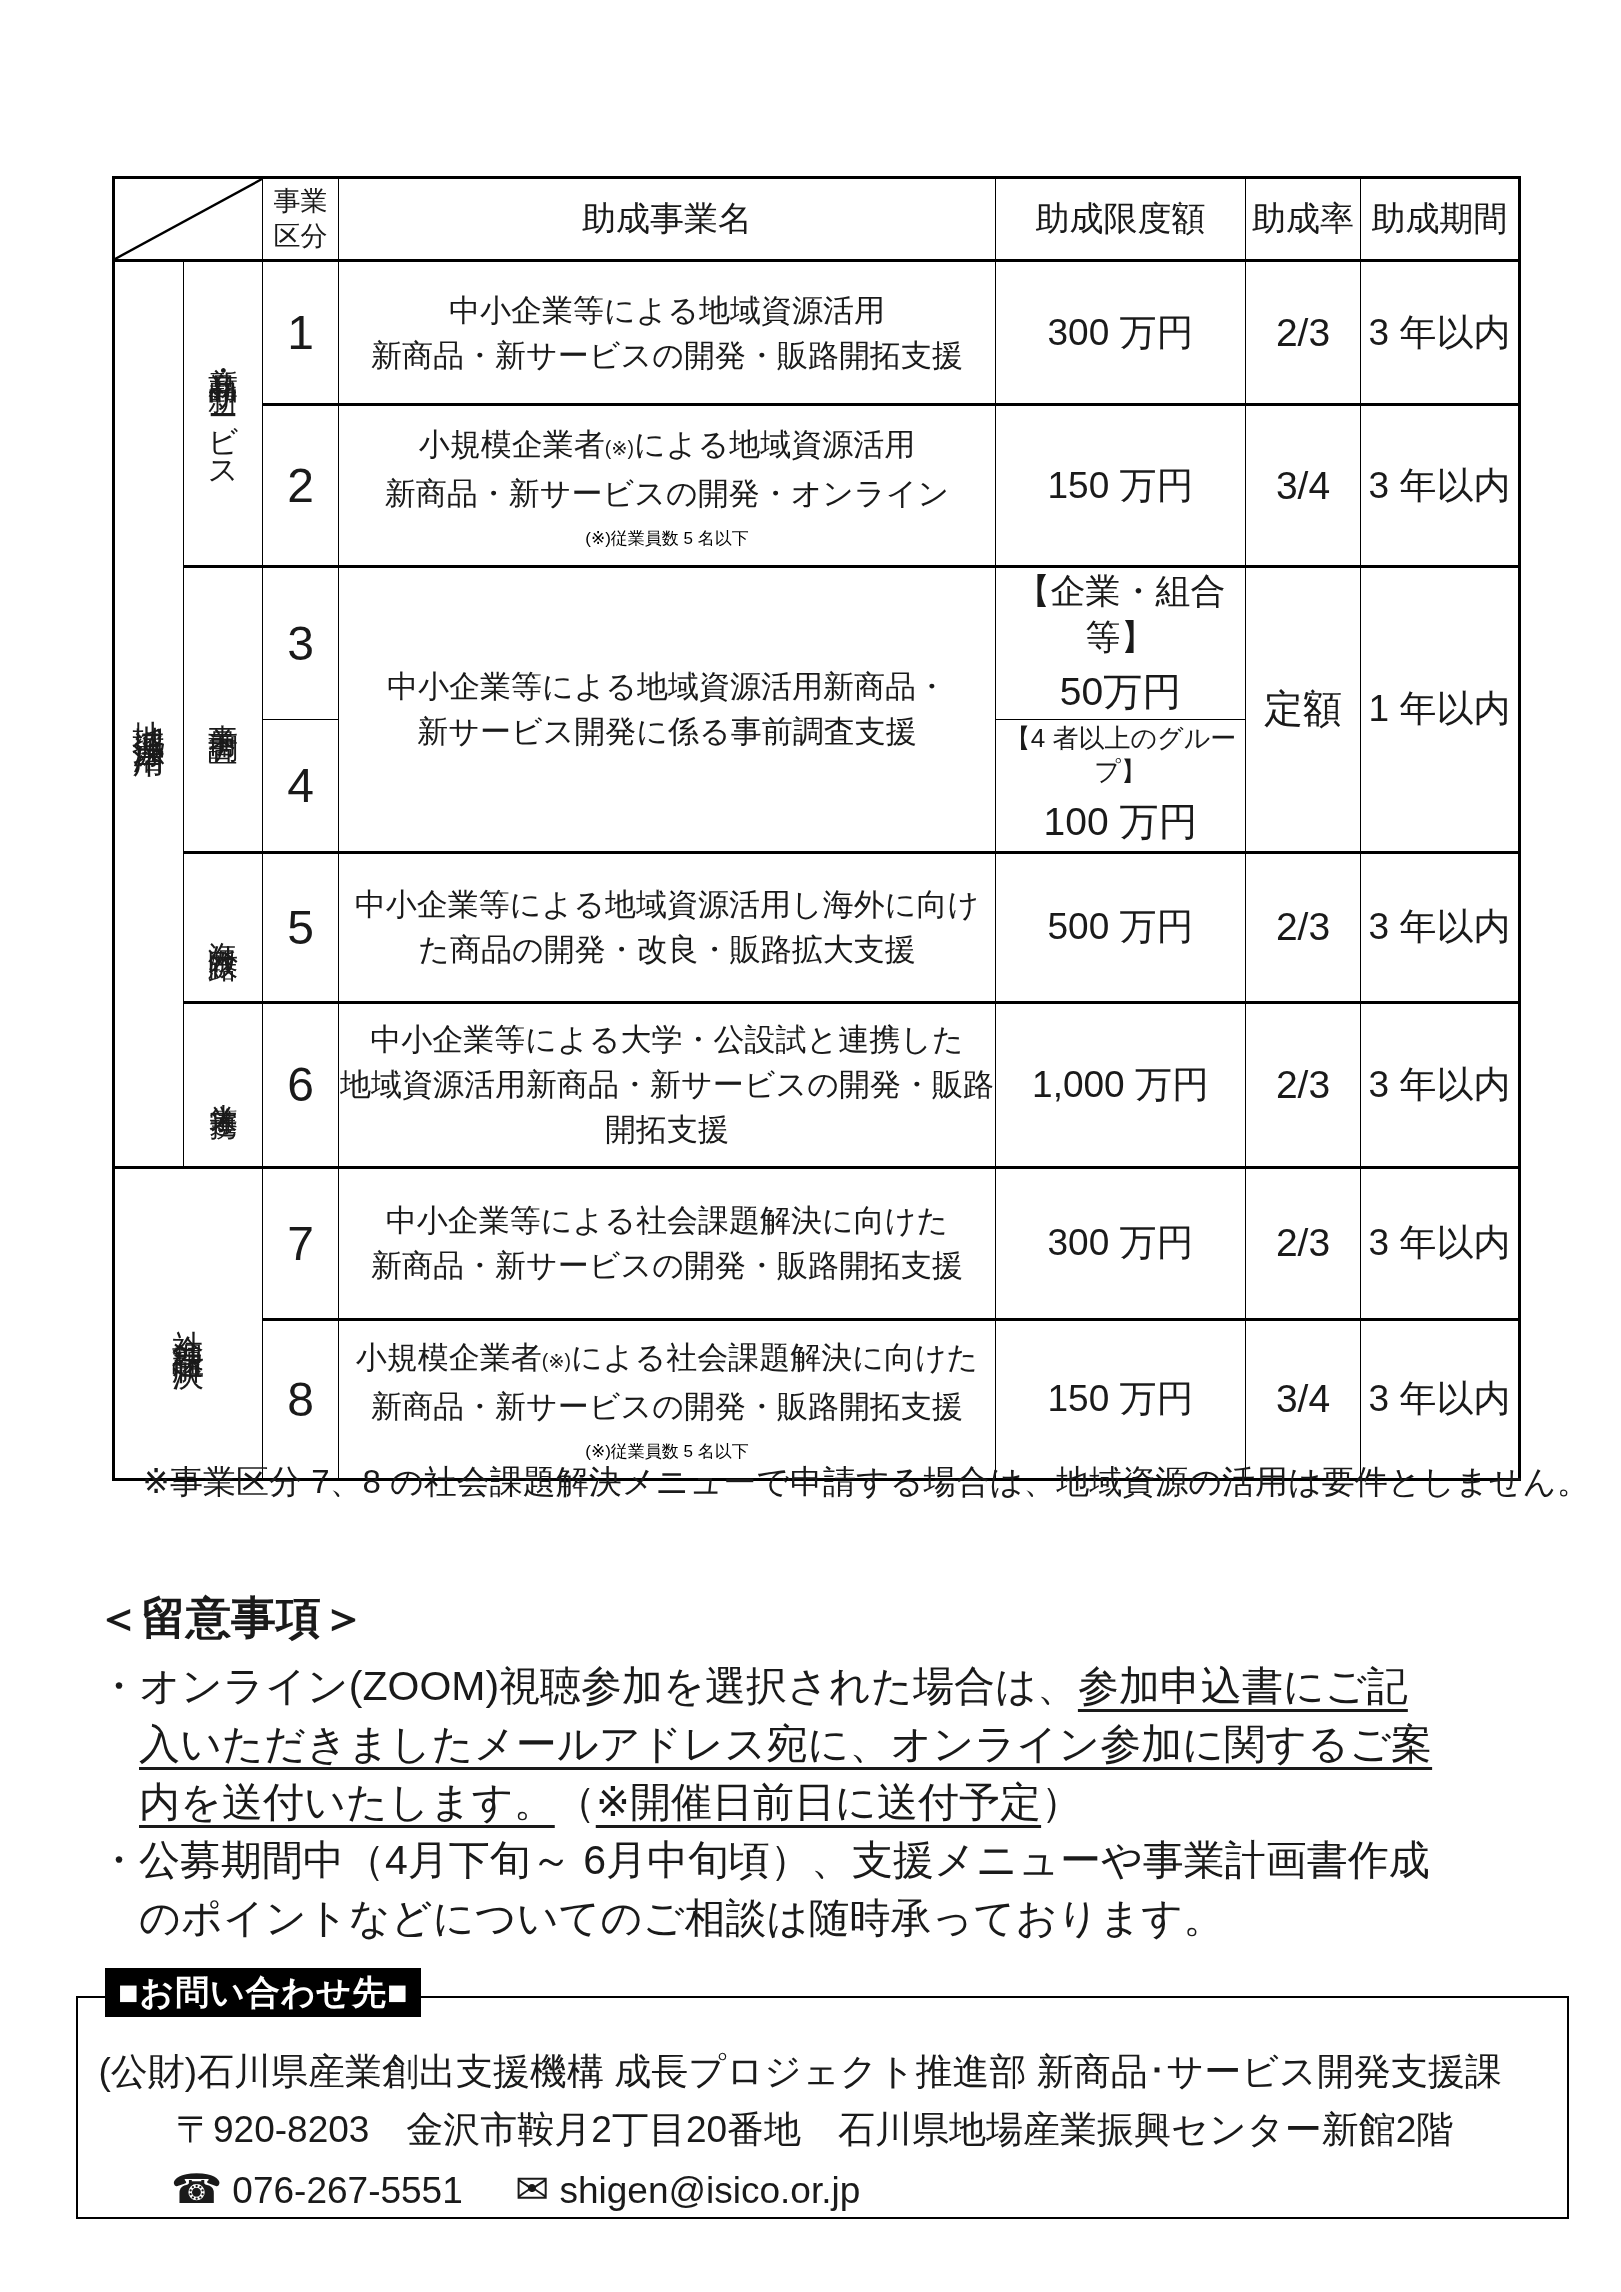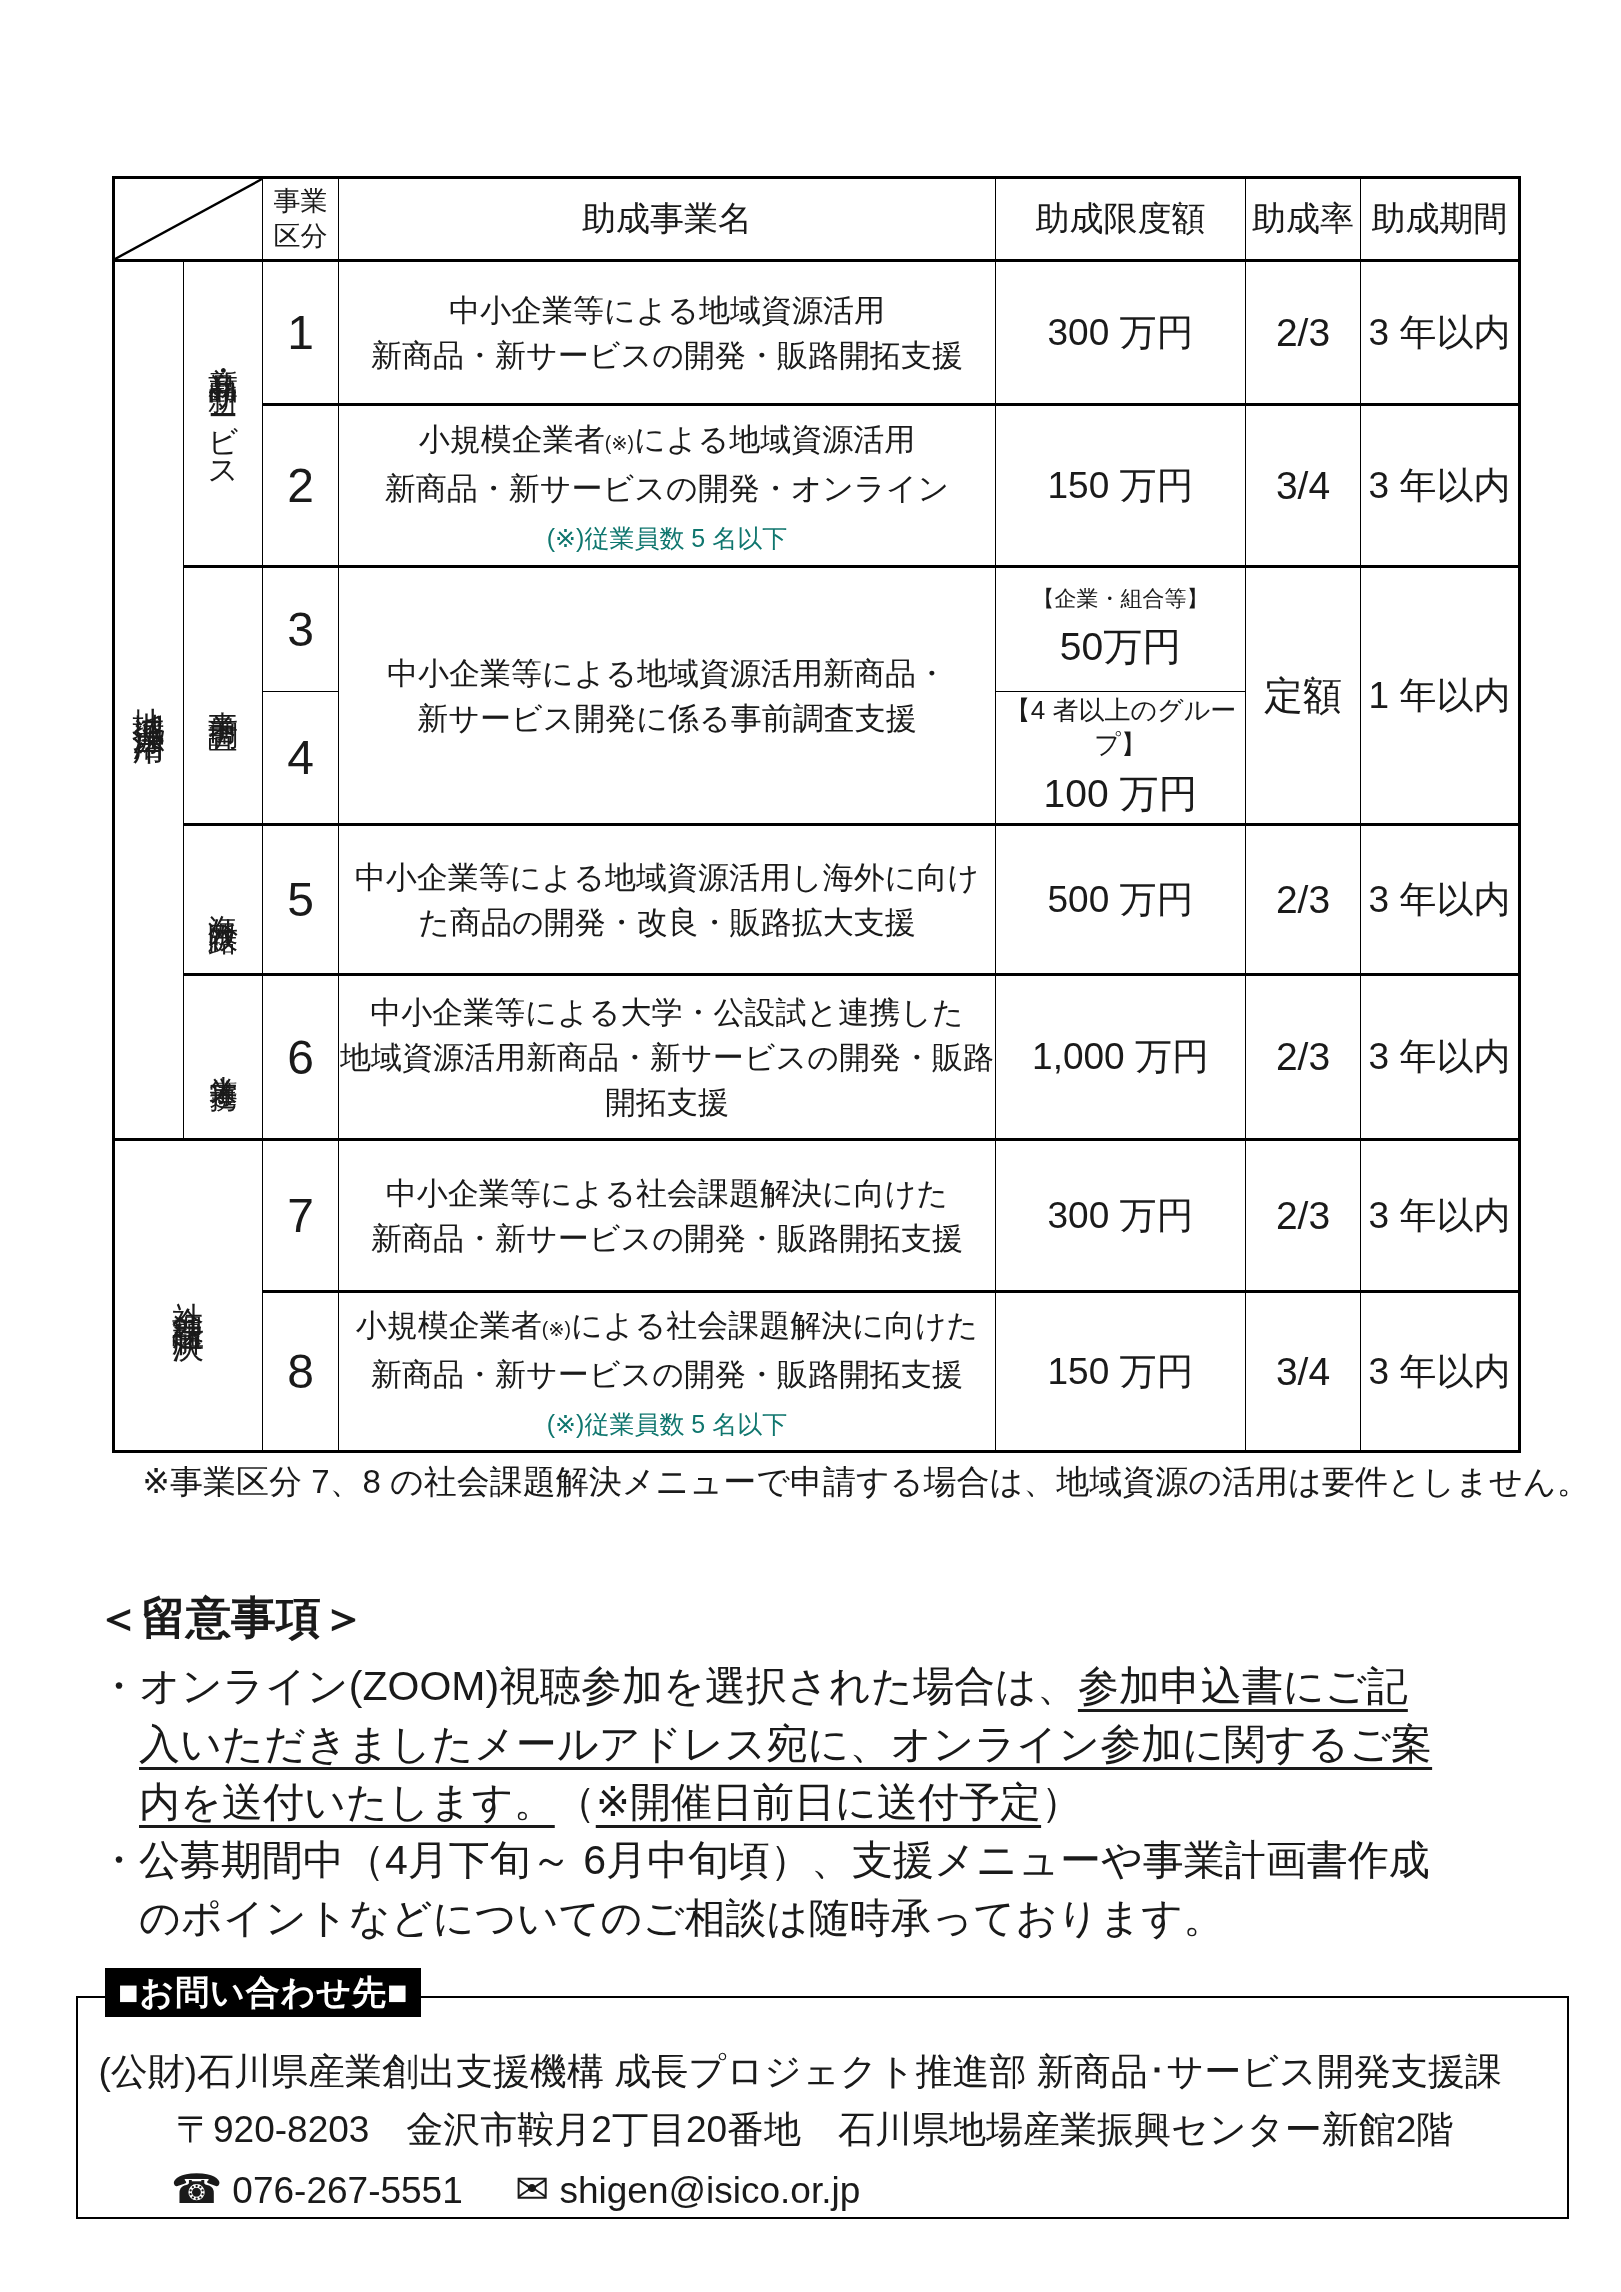--- a/index.html
+++ b/index.html
@@ -33,23 +33,23 @@
   td.vcell div.v { writing-mode:vertical-rl; text-orientation:mixed;
     display:inline-block; font-size:30px; letter-spacing:3.7px; line-height:1; }
   td.gcell div.v { writing-mode:vertical-rl; text-orientation:mixed;
     display:inline-block; font-size:32px; letter-spacing:5.6px; line-height:1; }
   td.vcell div.v.small { font-size:28px; letter-spacing:1.9px; }
 
   td.num { font-size:48px; }
   td.name { text-align:left; padding:9.3px 0 9.3px 13px; }
   td.name .nm { font-size:31px; line-height:45px; white-space:pre; }
   td.name .mk { font-size:19.5px; }
-  td.name .nt { font-size:25px; margin-top:11px; color:#0f766e; }
+  td.name .nt { font-size:17px; margin-top:11px; color:#000000; }
   td.limit { font-size:37px; }
-  td.limit .ll  { font-size:22px; line-height:1.3; }
+  td.limit .ll  { font-size:35px; line-height:1.3; }
   td.limit .ll2 { font-size:26px; line-height:1.3; }
   td.limit .la  { font-size:39px; margin-top:5.6px; }
   td.amt  { font-size:37px; }
   td.rate { font-size:39px; }
   td.per  { font-size:37px; }
 
   
   .footnotes { position:absolute; left:124px; top:1462px; width:1484px;
     font-size:33px; line-height:39px; }
   .footnotes p { white-space:pre;text-align:center; }

